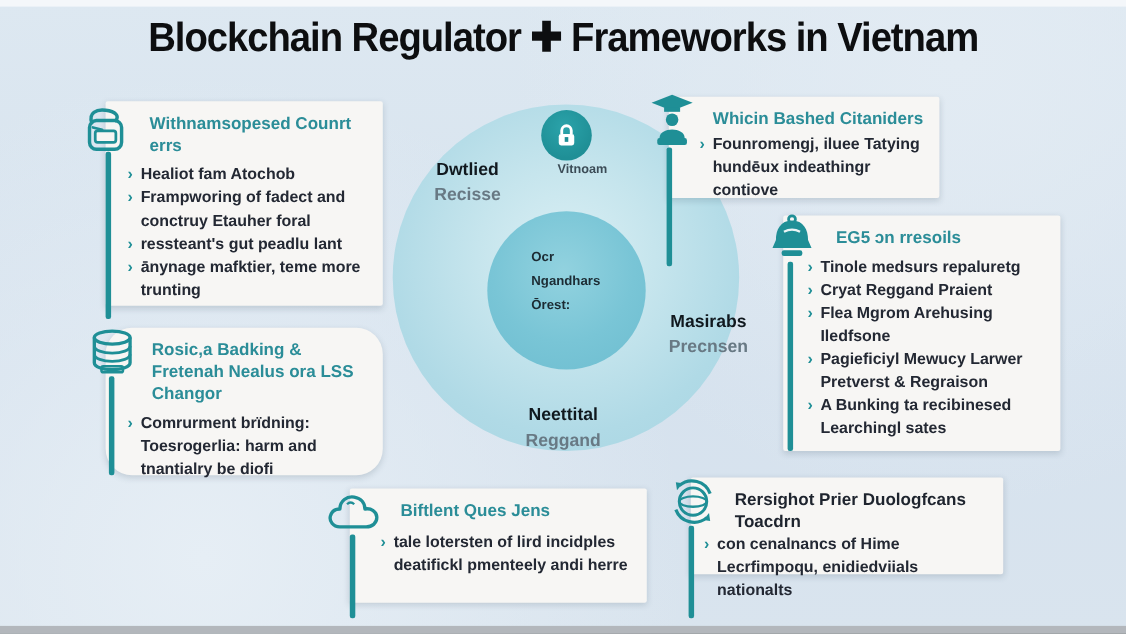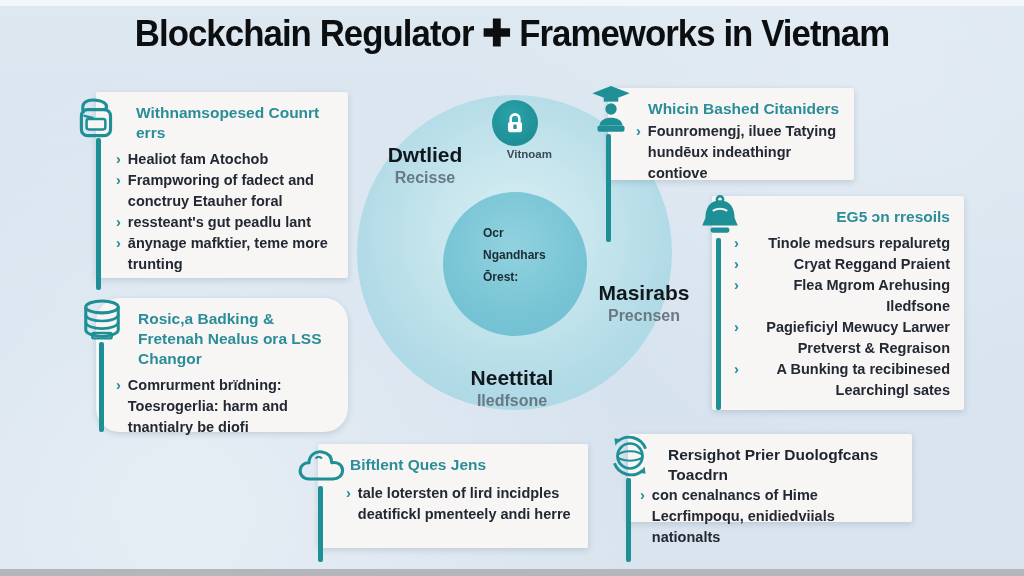--- a/index.html
+++ b/index.html
@@ -35,21 +35,21 @@
 
   .badge{
     position:absolute;left:492px;top:100px;width:46px;height:46px;border-radius:50%;
     background:radial-gradient(circle at 45% 35%, #2ba3aa 0%, #1f8f96 70%);
     display:flex;align-items:center;justify-content:center;z-index:3;
   }
   .badge-label{position:absolute;left:478px;top:148px;width:74px;text-align:right;
     font-size:11.5px;font-weight:700;color:#3c4c57;z-index:3;}
 
   .ring-label{position:absolute;z-index:3;text-align:center;}
-  .ring-label .p{font-size:21px;font-weight:700;color:#10181e;line-height:20px;}
+  .ring-label .p{font-size:16px;font-weight:700;color:#10181e;line-height:20px;}
   .ring-label .s{font-size:16px;font-weight:600;color:#687984;line-height:18px;margin-top:4px;}
   .lbl-left{left:375px;top:145px;width:100px;}
   .lbl-right{left:594px;top:283px;width:100px;}
   .lbl-bottom{left:458px;top:368px;width:108px;}
 
   
   .box{
     position:absolute;background:#f7f6f4;border-radius:2px;
     box-shadow:0 2px 6px rgba(50,70,90,.18);
     padding:11px 14px 10px 20px;box-sizing:border-box;z-index:4;
@@ -60,24 +60,24 @@
   .bullet .chev{color:#1f8f96;font-weight:700;margin-right:7px;flex:none;}
   .bullet .btext{flex:1;}
 
   .box-1{left:96px;top:92px;width:252px;height:186px;}
   .box-1 .hd{margin-left:20px;}
   .box-2{left:96px;top:298px;width:252px;height:134px;border-radius:24px;}
   .box-2 .hd{margin-left:22px;}
   .box-3{left:608px;top:88px;width:246px;height:92px;padding-left:16px;}
   .box-3 .hd{margin-left:24px;margin-bottom:2px;}
   .box-3 .bullet{margin-left:12px;}
-  .box-4{left:712px;top:196px;width:252px;height:214px;padding-left:22px;text-align:right;}
+  .box-4{left:712px;top:196px;width:252px;height:214px;padding-left:22px;}
   .box-4 .hd{margin-left:26px;}
   .box-5{left:318px;top:444px;width:270px;height:104px;padding-left:16px;}
-  .box-5 .hd{margin-left:16px;margin-bottom:8px;}
+  .box-5 .hd{margin-left:30px;margin-bottom:8px;}
   .box-5 .bullet{margin-left:12px;}
   .box-6{left:628px;top:434px;width:284px;height:88px;padding-left:12px;}
   .box-6 .hd{margin-left:28px;margin-bottom:0;}
 
   .stem{position:absolute;width:5px;background:#1f8f96;z-index:5;border-radius:2px;}
   .stem-1{left:96px;top:138px;height:152px;}
   .stem-2{left:99px;top:342px;height:90px;}
   .stem-3{left:606px;top:134px;height:108px;}
   .stem-4{left:716px;top:238px;height:172px;}
   .stem-5{left:318px;top:486px;height:76px;}
@@ -120,21 +120,21 @@
   <div class="ring-label lbl-left">
     <div class="p">Dwtlied</div>
     <div class="s">Recisse</div>
   </div>
   <div class="ring-label lbl-right">
     <div class="p">Masirabs</div>
     <div class="s">Precnsen</div>
   </div>
   <div class="ring-label lbl-bottom">
     <div class="p">Neettital</div>
-    <div class="s">Iledfsone</div>
+    <div class="s">Reggand</div>
   </div>
 
   <div class="stem stem-1"></div>
   <div class="stem stem-2"></div>
   <div class="stem stem-3"></div>
   <div class="stem stem-4"></div>
   <div class="stem stem-5"></div>
   <div class="stem stem-6"></div>
 
   <div class="co-icon ic-1">

